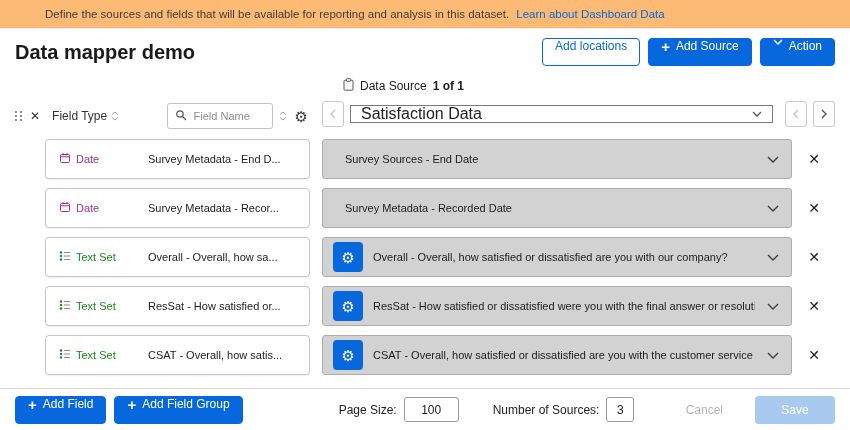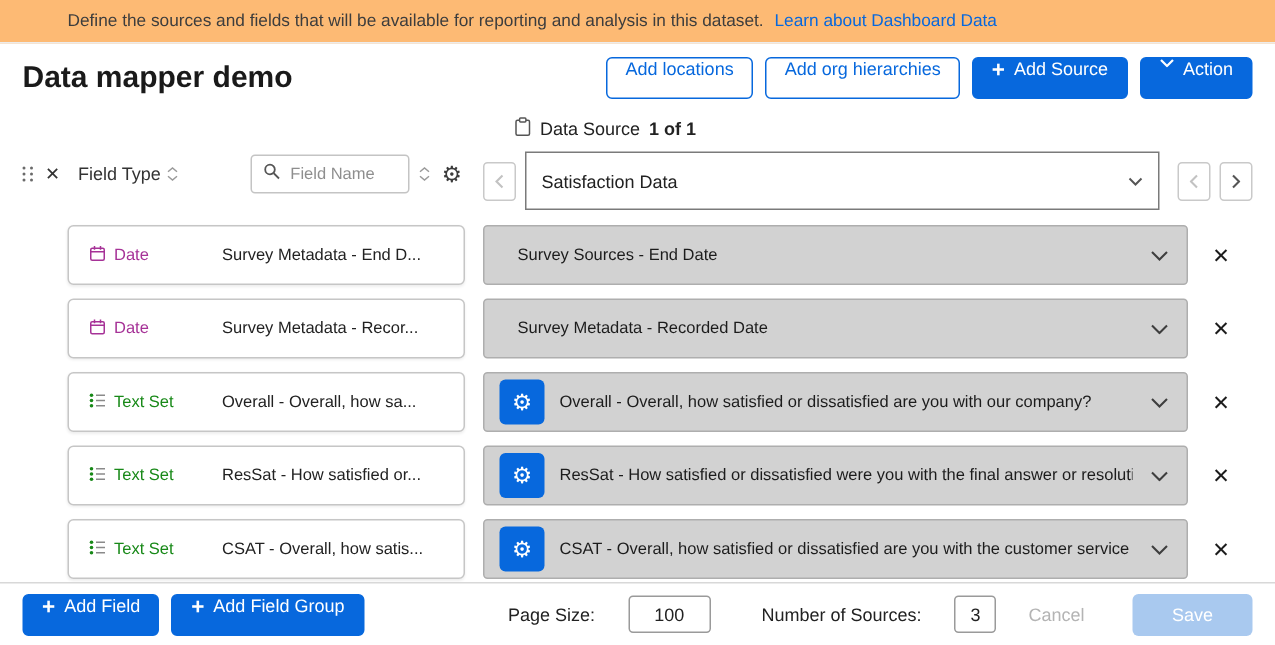--- a/index.html
+++ b/index.html
@@ -42,39 +42,39 @@
   .sort-ic{margin-right:auto;display:flex;align-items:center;}
   .search-box{display:flex;align-items:center;gap:5px;border:1px solid #c4c4c4;border-radius:3px;height:26px;padding:0 7px;width:106px;background:#fff;}
   .search-box input{border:none;outline:none;width:100%;font-size:11px;color:#333;font-family:inherit;background:transparent;}
   .search-box input::placeholder{color:#8e8e8e;}
   .tool-gear{font-size:15px;color:#3c3c3c;margin-left:8px;cursor:pointer;line-height:1;}
   .sort-ic2{margin-left:6px;display:flex;align-items:center;}
   .right-tools{display:flex;align-items:center;gap:6px;flex:1;}
   .navbtn{width:22px;height:26px;border:1px solid #c9c9c9;border-radius:3px;background:#fff;display:flex;align-items:center;justify-content:center;cursor:pointer;padding:0;}
   .navbtn.disabled{color:#c2c2c2;cursor:default;}
   .navbtn.enabled{color:#444;}
-  .source-select{flex:1;height:39px;border:1px solid #7a7a7a;border-radius:0;background:#fff;display:flex;align-items:center;padding:0 10px;font-size:12px;color:#222;cursor:pointer;}
+  .source-select{flex:1;height:18px;border:1px solid #7a7a7a;border-radius:0;background:#fff;display:flex;align-items:center;padding:0 10px;font-size:16px;color:#222;cursor:pointer;}
   .source-select .sel-chev{margin-left:auto;color:#555;display:flex;align-items:center;}
   .nav-pair{display:flex;gap:6px;margin-left:6px;}
   
   .frow{display:flex;align-items:center;margin:0 0 9px 30px;}
   .fcard{width:265px;height:40px;background:#fff;border:1px solid #c6c6c6;border-radius:4px;display:flex;align-items:center;box-shadow:0 1px 2px rgba(0,0,0,.07);cursor:pointer;}
   .ftype{width:102px;padding-left:13px;display:flex;align-items:center;gap:5px;font-size:11px;flex-shrink:0;}
   .ftype-date{color:var(--date-purple);}
   .ftype-set{color:var(--textset-green);align-items:center;}
   .fname{font-size:11px;color:#222;white-space:nowrap;overflow:hidden;padding-right:8px;}
   .fmap{margin-left:12px;width:470px;height:40px;background:var(--bar-bg);border:1px solid #aeaeae;border-radius:3px;display:flex;align-items:center;padding:0 10px;gap:10px;}
   .fmap.no-gear{padding-left:22px;}
   .gearbtn{width:30px;height:30px;flex-shrink:0;border:none;border-radius:4px;background:var(--accent-blue);color:#fff;font-size:15px;display:flex;align-items:center;justify-content:center;cursor:pointer;line-height:1;}
   .fmap-text{font-size:11px;color:#1c1c1c;flex:1;white-space:nowrap;overflow:hidden;}
   .bar-chev{color:#3e3e3e;display:flex;align-items:center;cursor:pointer;padding:0 2px;}
   .xbtn{margin-left:11px;background:none;border:none;font-size:14px;color:#1c1c1c;cursor:pointer;width:22px;padding:0;line-height:1;}
   
   .footer{position:absolute;left:0;right:0;bottom:0;height:42px;border-top:1px solid #d8d8d8;background:#fff;display:flex;align-items:center;padding:0 15px;gap:8px;}
-  .fgroup{display:flex;align-items:center;gap:22px;font-size:12px;color:#222;}
+  .fgroup{display:flex;align-items:center;gap:7px;font-size:12px;color:#222;}
   .pg{margin-left:88px;}
   .ns{margin-left:26px;}
   .num-input{height:25px;border:1px solid #9a9a9a;border-radius:3px;text-align:center;font-size:12px;font-family:inherit;color:#222;}
   .num-input.w100{width:55px;}
   .num-input.w3{width:28px;}
   .cancel-btn{margin-left:auto;background:none;border:none;color:#b4b4b4;font-size:12px;cursor:default;font-family:inherit;}
   .save-btn{width:80px;height:28px;background:var(--save-disabled);color:#fff;border:none;border-radius:4px;font-size:12px;margin-left:18px;cursor:default;font-family:inherit;}
 </style>
 </head>
 <body>
@@ -84,23 +84,20 @@
   <div class="banner">
     <span>Define the sources and fields that will be available for reporting and analysis in this dataset.</span>
     <a>Learn about Dashboard Data</a>
   </div>
 
   <div class="titlebar">
     <h1>Data mapper demo</h1>
     <div class="title-actions">
       <button class="btn outline">
         <span>Add locations</span>
-      </button>
-      <button class="btn outline">
-        <span>Add org hierarchies</span>
       </button>
       <button class="btn solid">
         <span class="plus">+</span>
         <span>Add Source</span>
       </button>
       <button class="btn solid">
         <span class="chev-sm">
           <svg width="10" height="6" viewBox="0 0 10 6">
               <path d="M1 1l4 4 4-4" fill="none" stroke="#fff" stroke-width="1.5"></path>
             </svg>

